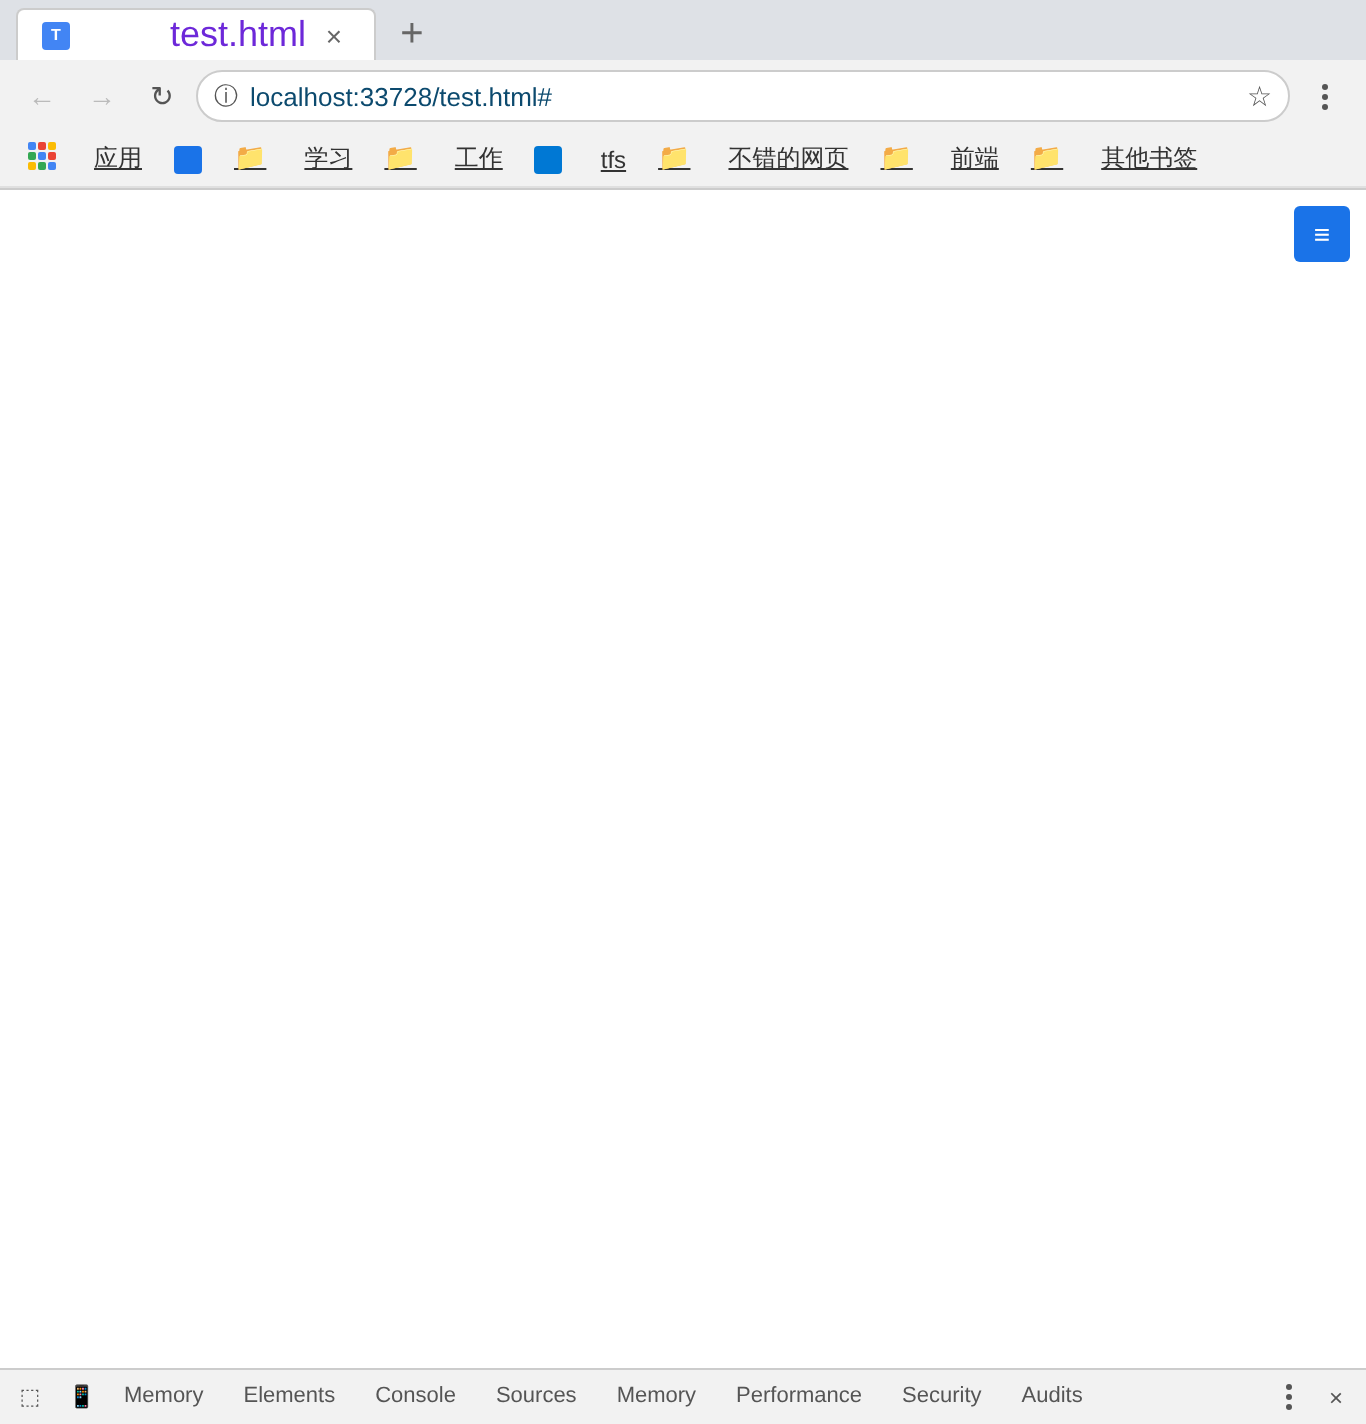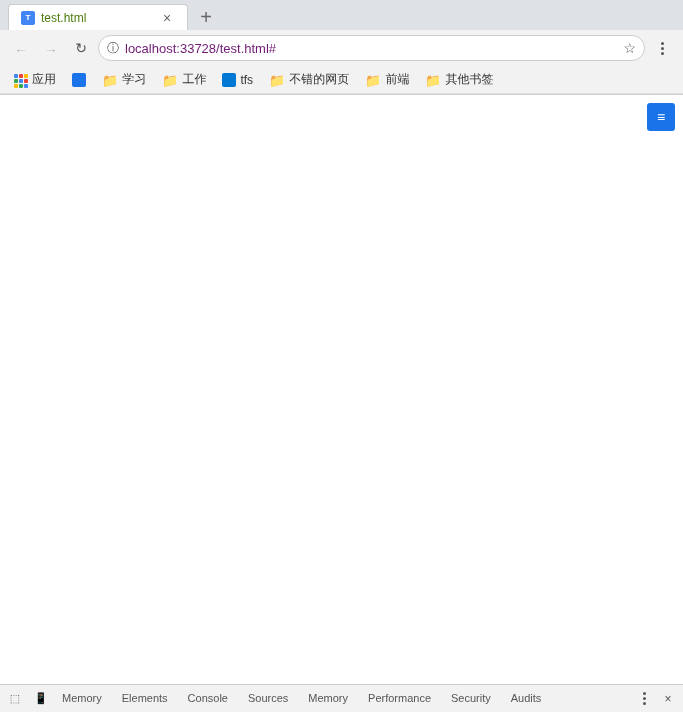--- a/index.html
+++ b/index.html
@@ -60,25 +60,26 @@
       align-items: center;
       justify-content: center;
       font-size: 8px;
       color: white;
       font-weight: bold;
       flex-shrink: 0;
     }
 
     .tab-title {
       flex: 1;
-      font-size: 12px;
-      color: #4d7c0f;
+      font-size: 18px;
+      color: #6d28d9;
       white-space: nowrap;
       overflow: hidden;
       text-overflow: ellipsis;
+      text-align: right;
     }
 
     .tab-close {
       width: 16px;
       height: 16px;
       display: flex;
       align-items: center;
       justify-content: center;
       border-radius: 50%;
       color: #666;
@@ -138,21 +139,21 @@
     }
 
     .address-bar-lock {
       color: #555;
       font-size: 12px;
     }
 
     .address-bar-url {
       flex: 1;
       font-size: 13px;
-      color: #701a75;
+      color: #0c4a6e;
       border: none;
       outline: none;
       background: transparent;
     }
 
     .address-bar-star {
       color: #555;
       font-size: 14px;
     }
 
@@ -174,28 +175,29 @@
       height: 28px;
       padding: 0 8px;
       gap: 4px;
       background: #f2f2f2;
       border-bottom: 1px solid #e0e0e0;
       overflow: hidden;
     }
 
     .bookmark-item {
       display: flex;
-      align-items: flex-end;
-      gap: 4px;
+      align-items: flex-start;
+      gap: 19px;
       padding: 2px 6px;
       border-radius: 3px;
       cursor: pointer;
       white-space: nowrap;
       font-size: 12px;
       color: #333;
+      text-decoration: underline;
     }
 
     .bookmark-apps-icon {
       display: grid;
       grid-template-columns: 1fr 1fr 1fr;
       gap: 1px;
       width: 14px;
       height: 14px;
     }
 

